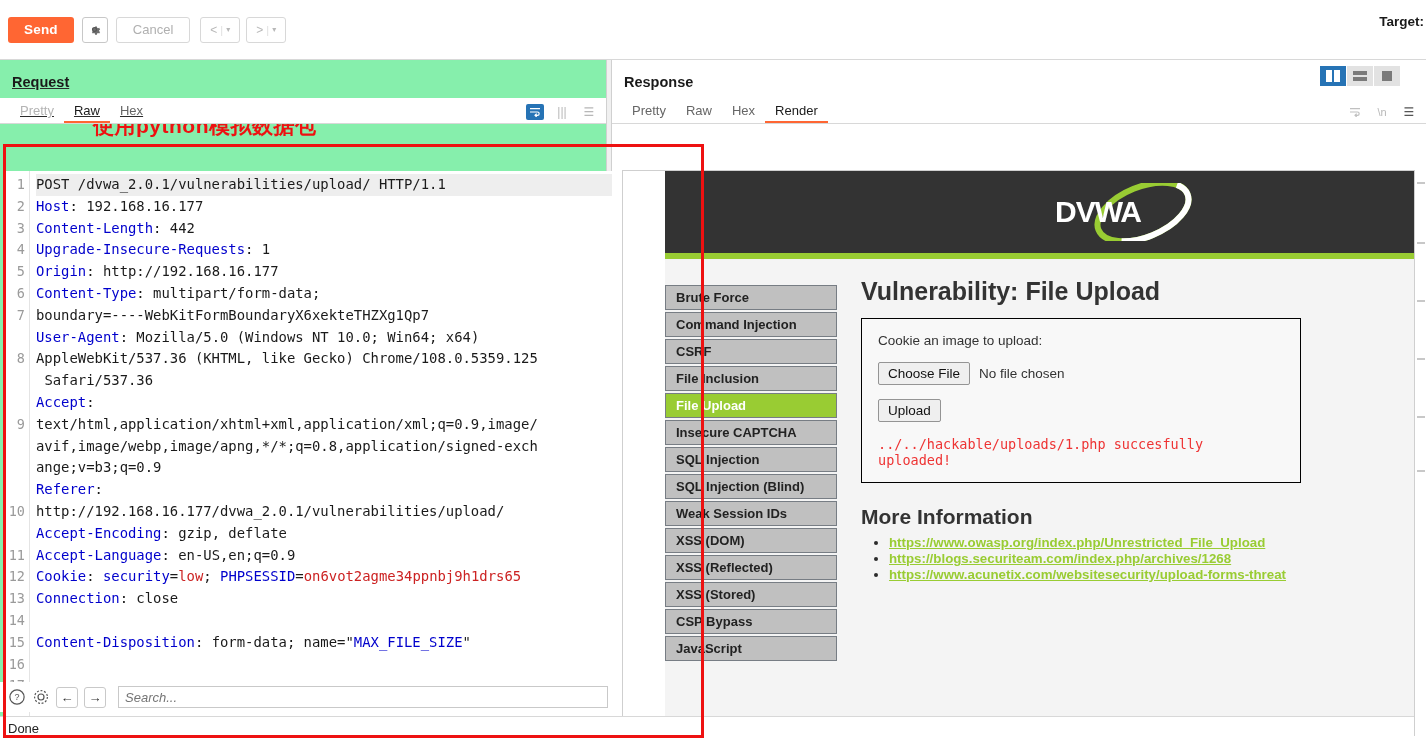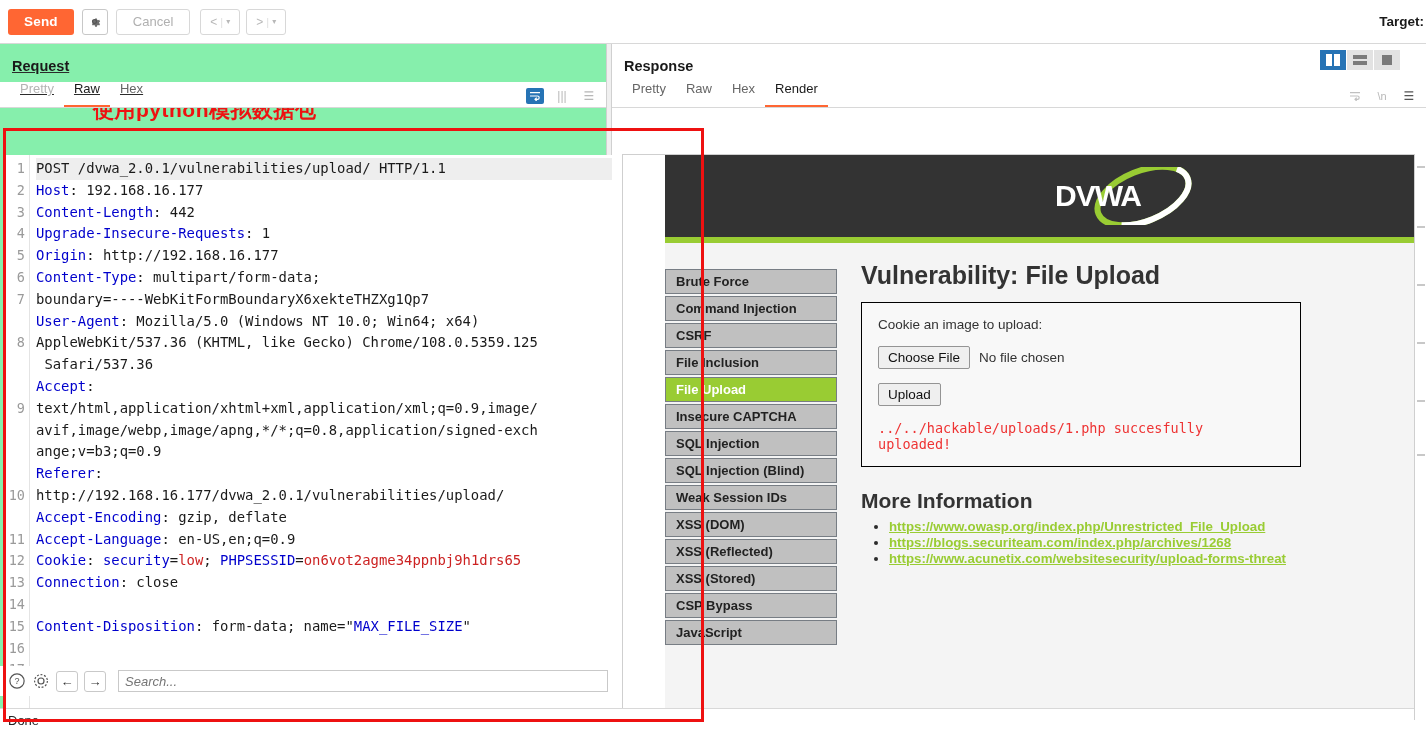--- a/index.html
+++ b/index.html
@@ -6,21 +6,21 @@
   html, body { margin: 0; padding: 0; }
   body {
     width: 1426px; height: 740px;
     font-family: "Liberation Sans", sans-serif;
     font-size: 13px; color: #2b2b2b;
     background: #ffffff; overflow: hidden;
   }
 
   
   .toolbar {
-    height: 44px; background: #ffffff;
+    height: 60px; background: #ffffff;
     display: flex; align-items: center;
     padding: 0 8px; position: relative;
     border-bottom: 1px solid #d8d8d8;
   }
   .btn-send {
     background: #ff6633; color: #ffffff;
     border: none; border-radius: 3px;
     font-family: "Liberation Sans", sans-serif;
     font-size: 13.5px; font-weight: bold;
     padding: 0 16px; height: 26px;
@@ -73,21 +73,21 @@
 
   
   .red-box {
     position: absolute; left: 3px; top: 84px;
     width: 701px; height: 594px;
     border: 3px solid #ee1111; pointer-events: none; z-index: 30;
   }
 
   
   .tabstrip {
-    display: flex; 
+    display: flex; align-items: flex-end;
     height: 26px; padding-left: 10px;
     border-bottom: 1px solid #d8d8d8;
     position: relative; background: #ffffff;
   }
   .tab {
     font-size: 13px; color: #666666;
     padding: 0 10px 4px 10px; cursor: pointer;
     border-bottom: 2px solid transparent; line-height: 1;
   }
   .tab.muted { color: #b4b4b4; }
@@ -242,21 +242,21 @@
   .outer-sb {
     position: absolute; right: 0; top: 110px; width: 12px; height: 566px;
     background: #ffffff; border-left: 1px solid #cfcfcf; z-index: 6;
   }
   .outer-sb .tick {
     position: absolute; left: 2px; width: 8px; height: 2px; background: #c8c8c8;
   }
 
   
   .statusbar {
-    position: absolute; left: 0; bottom: 8px;
+    position: absolute; left: 0; bottom: 0;
     width: 1426px; height: 24px;
     border-top: 1px solid #d8d8d8; background: #ffffff;
     display: flex; align-items: center; padding-left: 8px;
     font-size: 13px; color: #222222;
   }
 </style>
 </head>
 <body>
 
 <div class="toolbar">

